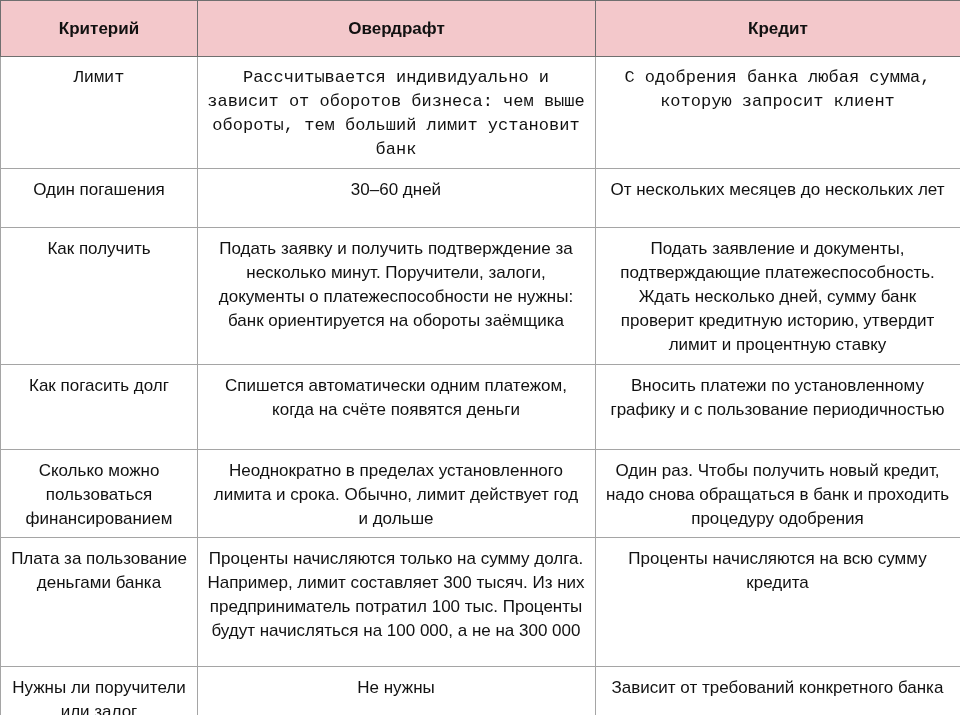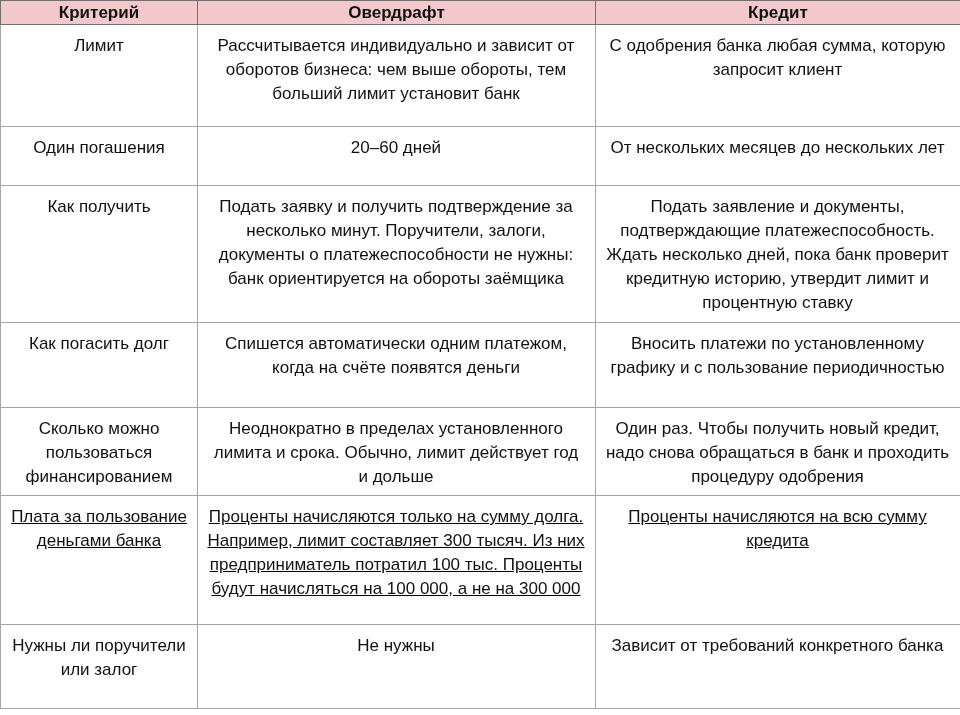--- a/index.html
+++ b/index.html
@@ -26,42 +26,42 @@
   th {
     background: #f3c8cb;
     border: 1px solid #6f6f6f;
     font-size: 17px;
     font-weight: bold;
     color: #111111;
     text-align: center;
     vertical-align: middle;
     padding: 0;
   }
-  thead tr { height: 24px; }
+  thead tr { height: 56px; }
   td {
     border: 1px solid #a5a5a5;
     border-top-color: #c6c6c6;
     font-size: 17px;
     line-height: 24px;
     color: #111111;
     vertical-align: top;
     padding: 9px 10px 6px 9px;
     overflow: hidden;
     text-align: center;
   }
   td.criterion {
     text-align: center;
     padding: 9px 6px 6px 6px;
   }
-  tbody tr:nth-child(1) { height: 102px; }
+  tbody tr:nth-child(1) { height: 102px; font-family: Liberation Mono, monospace; }
   tbody tr:nth-child(2) { height: 59px; }
   tbody tr:nth-child(3) { height: 137px; padding-left: 48px; }
   tbody tr:nth-child(4) { height: 85px; margin-left: 24px; }
   tbody tr:nth-child(5) { height: 86px; padding-left: 27px; }
-  tbody tr:nth-child(6) { height: 129px; text-decoration: underline; }
+  tbody tr:nth-child(6) { height: 129px; }
   tbody tr:nth-child(7) { height: 84px; }
 </style>
 </head>
 <body>
 
 <div class="page">
   <table class="cmp">
     <colgroup>
       <col class="c1">
         <col class="c2">
@@ -75,27 +75,27 @@
       </tr>
     </thead>
     <tbody id="tbody">
         <tr>
           <td class="criterion">Лимит</td>
           <td>Рассчитывается индивидуально и зависит от оборотов бизнеса: чем выше обороты, тем больший лимит установит банк</td>
           <td>С одобрения банка любая сумма, которую запросит клиент</td>
         </tr>
         <tr>
           <td class="criterion">Один погашения</td>
-          <td>20–60 дней</td>
+          <td>30–60 дней</td>
           <td>От нескольких месяцев до нескольких лет</td>
         </tr>
         <tr>
           <td class="criterion">Как получить</td>
           <td>Подать заявку и получить подтверждение за несколько минут. Поручители, залоги, документы о платежеспособности не нужны: банк ориентируется на обороты заёмщика</td>
-          <td>Подать заявление и документы, подтверждающие платежеспособность. Ждать несколько дней, пока банк проверит кредитную историю, утвердит лимит и процентную ставку</td>
+          <td>Подать заявление и документы, подтверждающие платежеспособность. Ждать несколько дней, сумму банк проверит кредитную историю, утвердит лимит и процентную ставку</td>
         </tr>
         <tr>
           <td class="criterion">Как погасить долг</td>
           <td>Спишется автоматически одним платежом, когда на счёте появятся деньги</td>
           <td>Вносить платежи по установленному графику и с пользование периодичностью</td>
         </tr>
         <tr>
           <td class="criterion">Сколько можно пользоваться финансированием</td>
           <td>Неоднократно в пределах установленного лимита и срока. Обычно, лимит действует год и дольше</td>
           <td>Один раз. Чтобы получить новый кредит, надо снова обращаться в банк и проходить процедуру одобрения</td>

